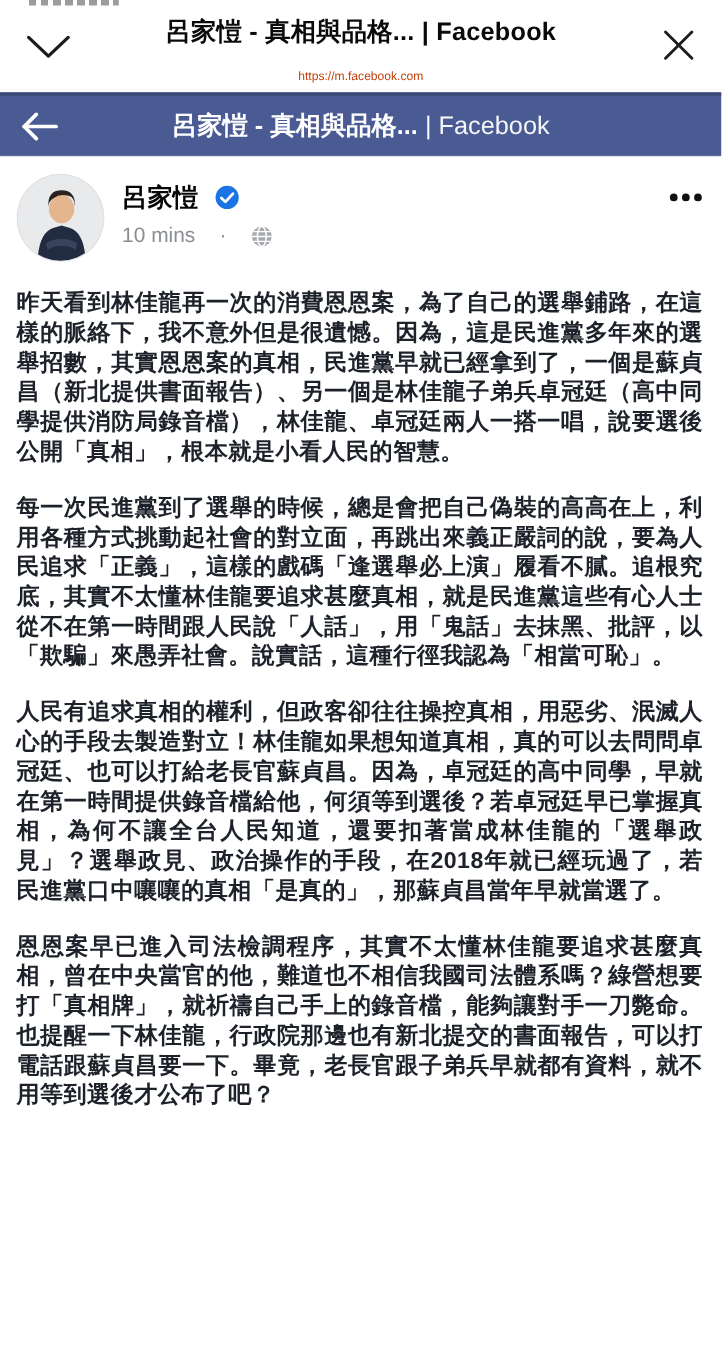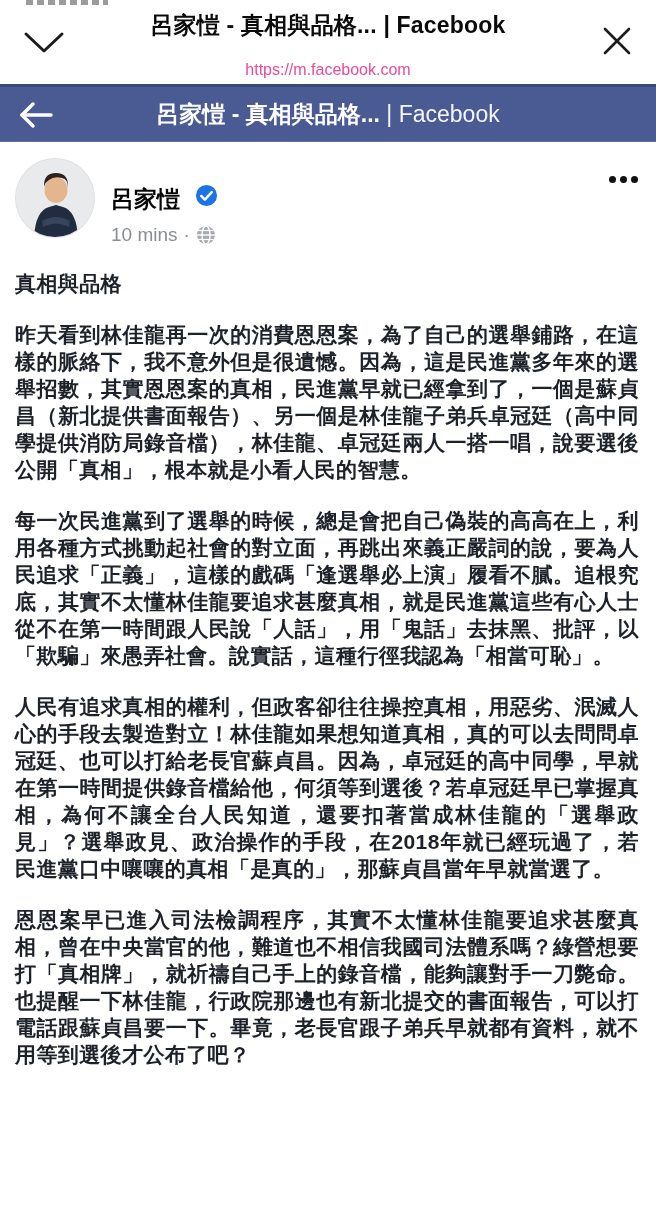--- a/index.html
+++ b/index.html
@@ -15,42 +15,42 @@
     display:flex; align-items:center; justify-content:center;
   }
   .clipped-fragment {
     position:absolute; left:26px; top:0; width:82px; height:5px; opacity:.55;
     background:repeating-linear-gradient(90deg,#4a4a4a 0 7px, transparent 7px 11px);
   }
   .chevron-btn { position:absolute; left:22px; top:28px; width:44px; height:28px; cursor:pointer; }
   .close-btn   { position:absolute; right:22px; top:24px; width:34px; height:34px; cursor:pointer; }
   .browser-center { text-align:center; padding-top:4px; max-width:500px; }
   .browser-title { font-size:23px; font-weight:bold; color:#0a0a0a; letter-spacing:.2px; white-space:nowrap; }
-  .browser-url   { font-size:16px; color:#ec4899; margin-top:20px; }
+  .browser-url   { font-size:11px; color:#c2410c; margin-top:20px; }
   
   .fb-header {
     position:relative; height:58px; background:#4a5b93; border-top:3px solid #3a4875;
     display:flex; align-items:center; justify-content:center;
     box-shadow:inset 0 -1px 0 rgba(255,255,255,.12);
   }
   .back-btn { position:absolute; left:18px; top:14px; width:36px; height:28px; cursor:pointer; }
   .fb-title { color:#ffffff; font-size:23px; white-space:nowrap; }
   .fb-title .main { font-weight:bold; }
   .fb-title .suffix { font-weight:normal; opacity:.95; }
   
   .post-header { position:relative; padding:16px 16px 0 15px; display:flex; }
   .avatar {
     width:80px; height:80px; border-radius:50%; overflow:hidden; flex:0 0 auto;
     background:#e9eaec; border:1px solid rgba(0,0,0,.05);
   }
   .post-meta { margin-left:16px; padding-top:6px; }
-  .name-row { display:flex; gap:15px;margin-top:20px; }
+  .name-row { display:flex; align-items:center; gap:15px; }
   .author-name { font-size:23px; font-weight:bold; color:#050505; }
   .verified { width:23px; height:23px; flex:0 0 auto; }
-  .time-row { display:flex; align-items:center; gap:6px; margin-top:9px;
+  .time-row { display:flex; align-items:center; gap:22px; margin-top:9px;
               font-size:19px; color:#8a8d91; }
   .globe { width:20px; height:20px; }
   .more-btn { position:absolute; right:18px; top:34px; display:flex; gap:4px; cursor:pointer; }
   .more-btn i { width:7px; height:7px; border-radius:50%; background:#111; }
   
   .post-body {
     padding:24px 17px 0 15px;
     font-size:21px; line-height:27px; font-weight:600;
     color:#1d2129; letter-spacing:.4px;
     text-align:justify;
@@ -130,21 +130,20 @@
       </div>
 
       <div class="more-btn">
         <i></i>
           <i></i>
           <i></i>
       </div>
     </div>
 
     <div class="post-body">
-      <p class="post-title">真相與品格</p>
       <p>昨天看到林佳龍再一次的消費恩恩案，為了自己的選舉鋪路，在這樣的脈絡下，我不意外但是很遺憾。因為，這是民進黨多年來的選舉招數，其實恩恩案的真相，民進黨早就已經拿到了，一個是蘇貞昌（新北提供書面報告）、另一個是林佳龍子弟兵卓冠廷（高中同學提供消防局錄音檔），林佳龍、卓冠廷兩人一搭一唱，說要選後公開「真相」，根本就是小看人民的智慧。</p>
       <p>每一次民進黨到了選舉的時候，總是會把自己偽裝的高高在上，利用各種方式挑動起社會的對立面，再跳出來義正嚴詞的說，要為人民追求「正義」，這樣的戲碼「逢選舉必上演」履看不膩。追根究底，其實不太懂林佳龍要追求甚麼真相，就是民進黨這些有心人士從不在第一時間跟人民說「人話」，用「鬼話」去抹黑、批評，以「欺騙」來愚弄社會。說實話，這種行徑我認為「相當可恥」。</p>
       <p>人民有追求真相的權利，但政客卻往往操控真相，用惡劣、泯滅人心的手段去製造對立！林佳龍如果想知道真相，真的可以去問問卓冠廷、也可以打給老長官蘇貞昌。因為，卓冠廷的高中同學，早就在第一時間提供錄音檔給他，何須等到選後？若卓冠廷早已掌握真相，為何不讓全台人民知道，還要扣著當成林佳龍的「選舉政見」？選舉政見、政治操作的手段，在2018年就已經玩過了，若民進黨口中嚷嚷的真相「是真的」，那蘇貞昌當年早就當選了。</p>
       <p>恩恩案早已進入司法檢調程序，其實不太懂林佳龍要追求甚麼真相，曾在中央當官的他，難道也不相信我國司法體系嗎？綠營想要打「真相牌」，就祈禱自己手上的錄音檔，能夠讓對手一刀斃命。也提醒一下林佳龍，行政院那邊也有新北提交的書面報告，可以打電話跟蘇貞昌要一下。畢竟，老長官跟子弟兵早就都有資料，就不用等到選後才公布了吧？</p>
     </div>
   </div>
 
 </div>
 
 </body></html>

